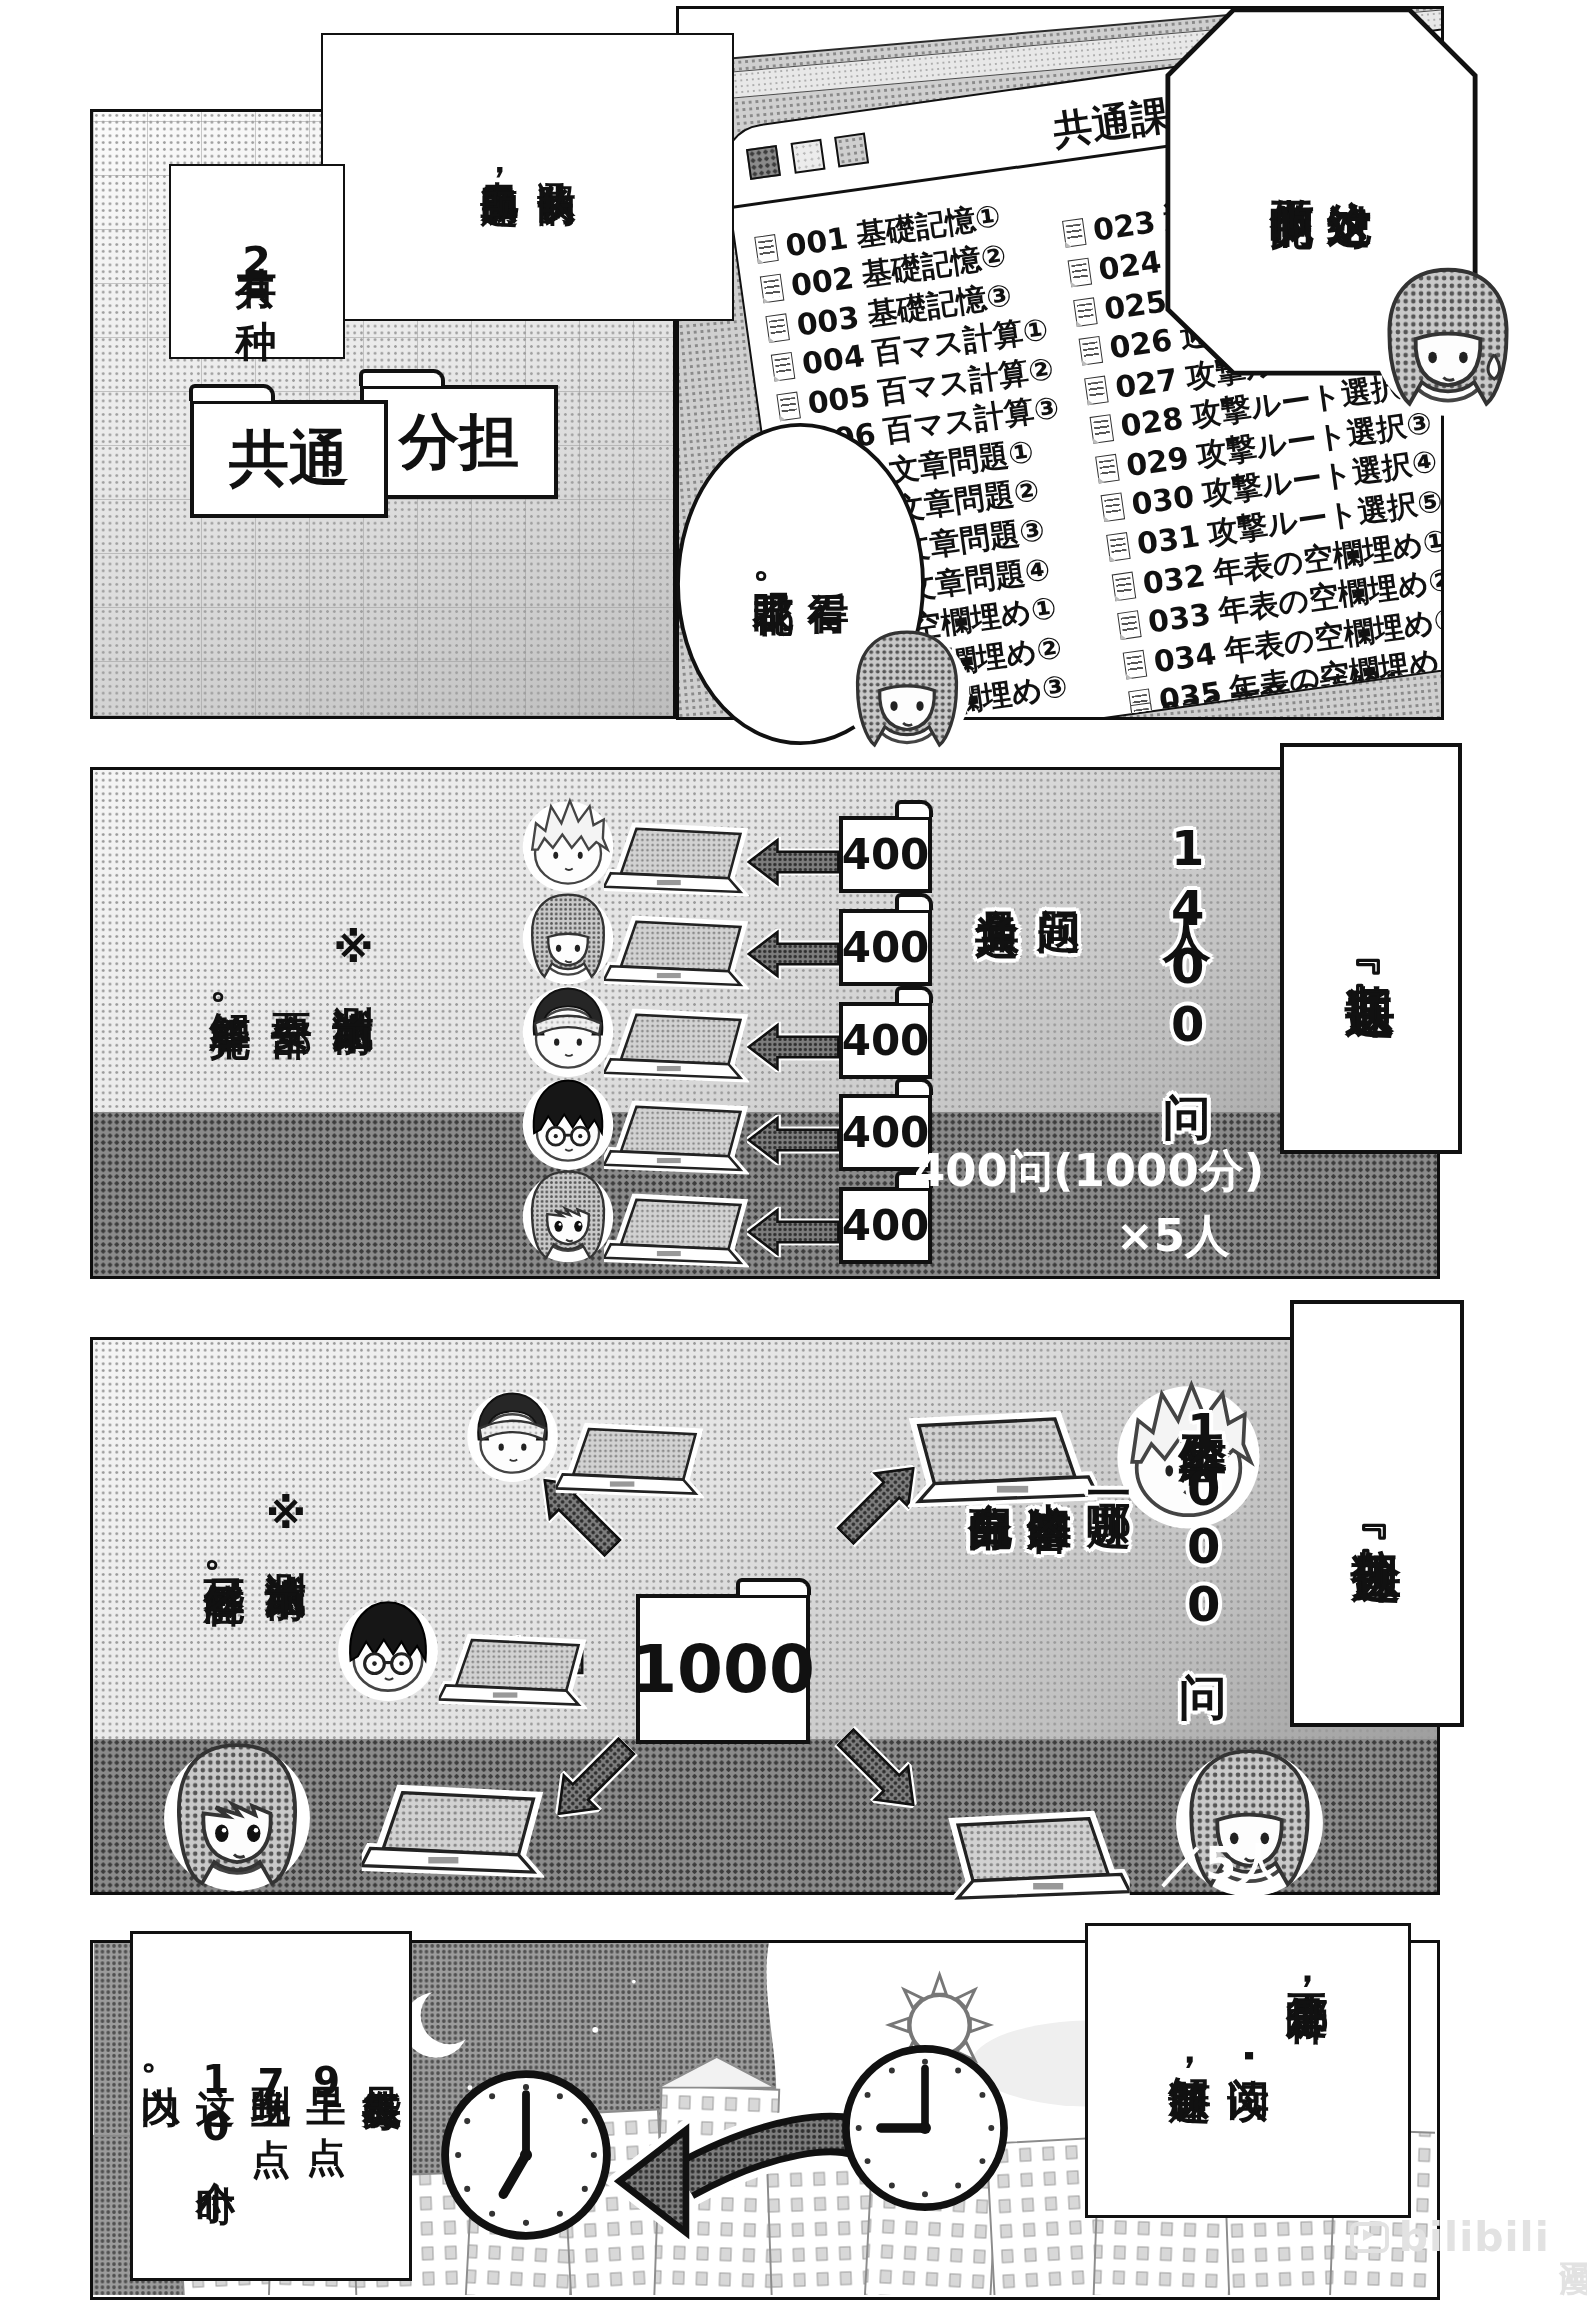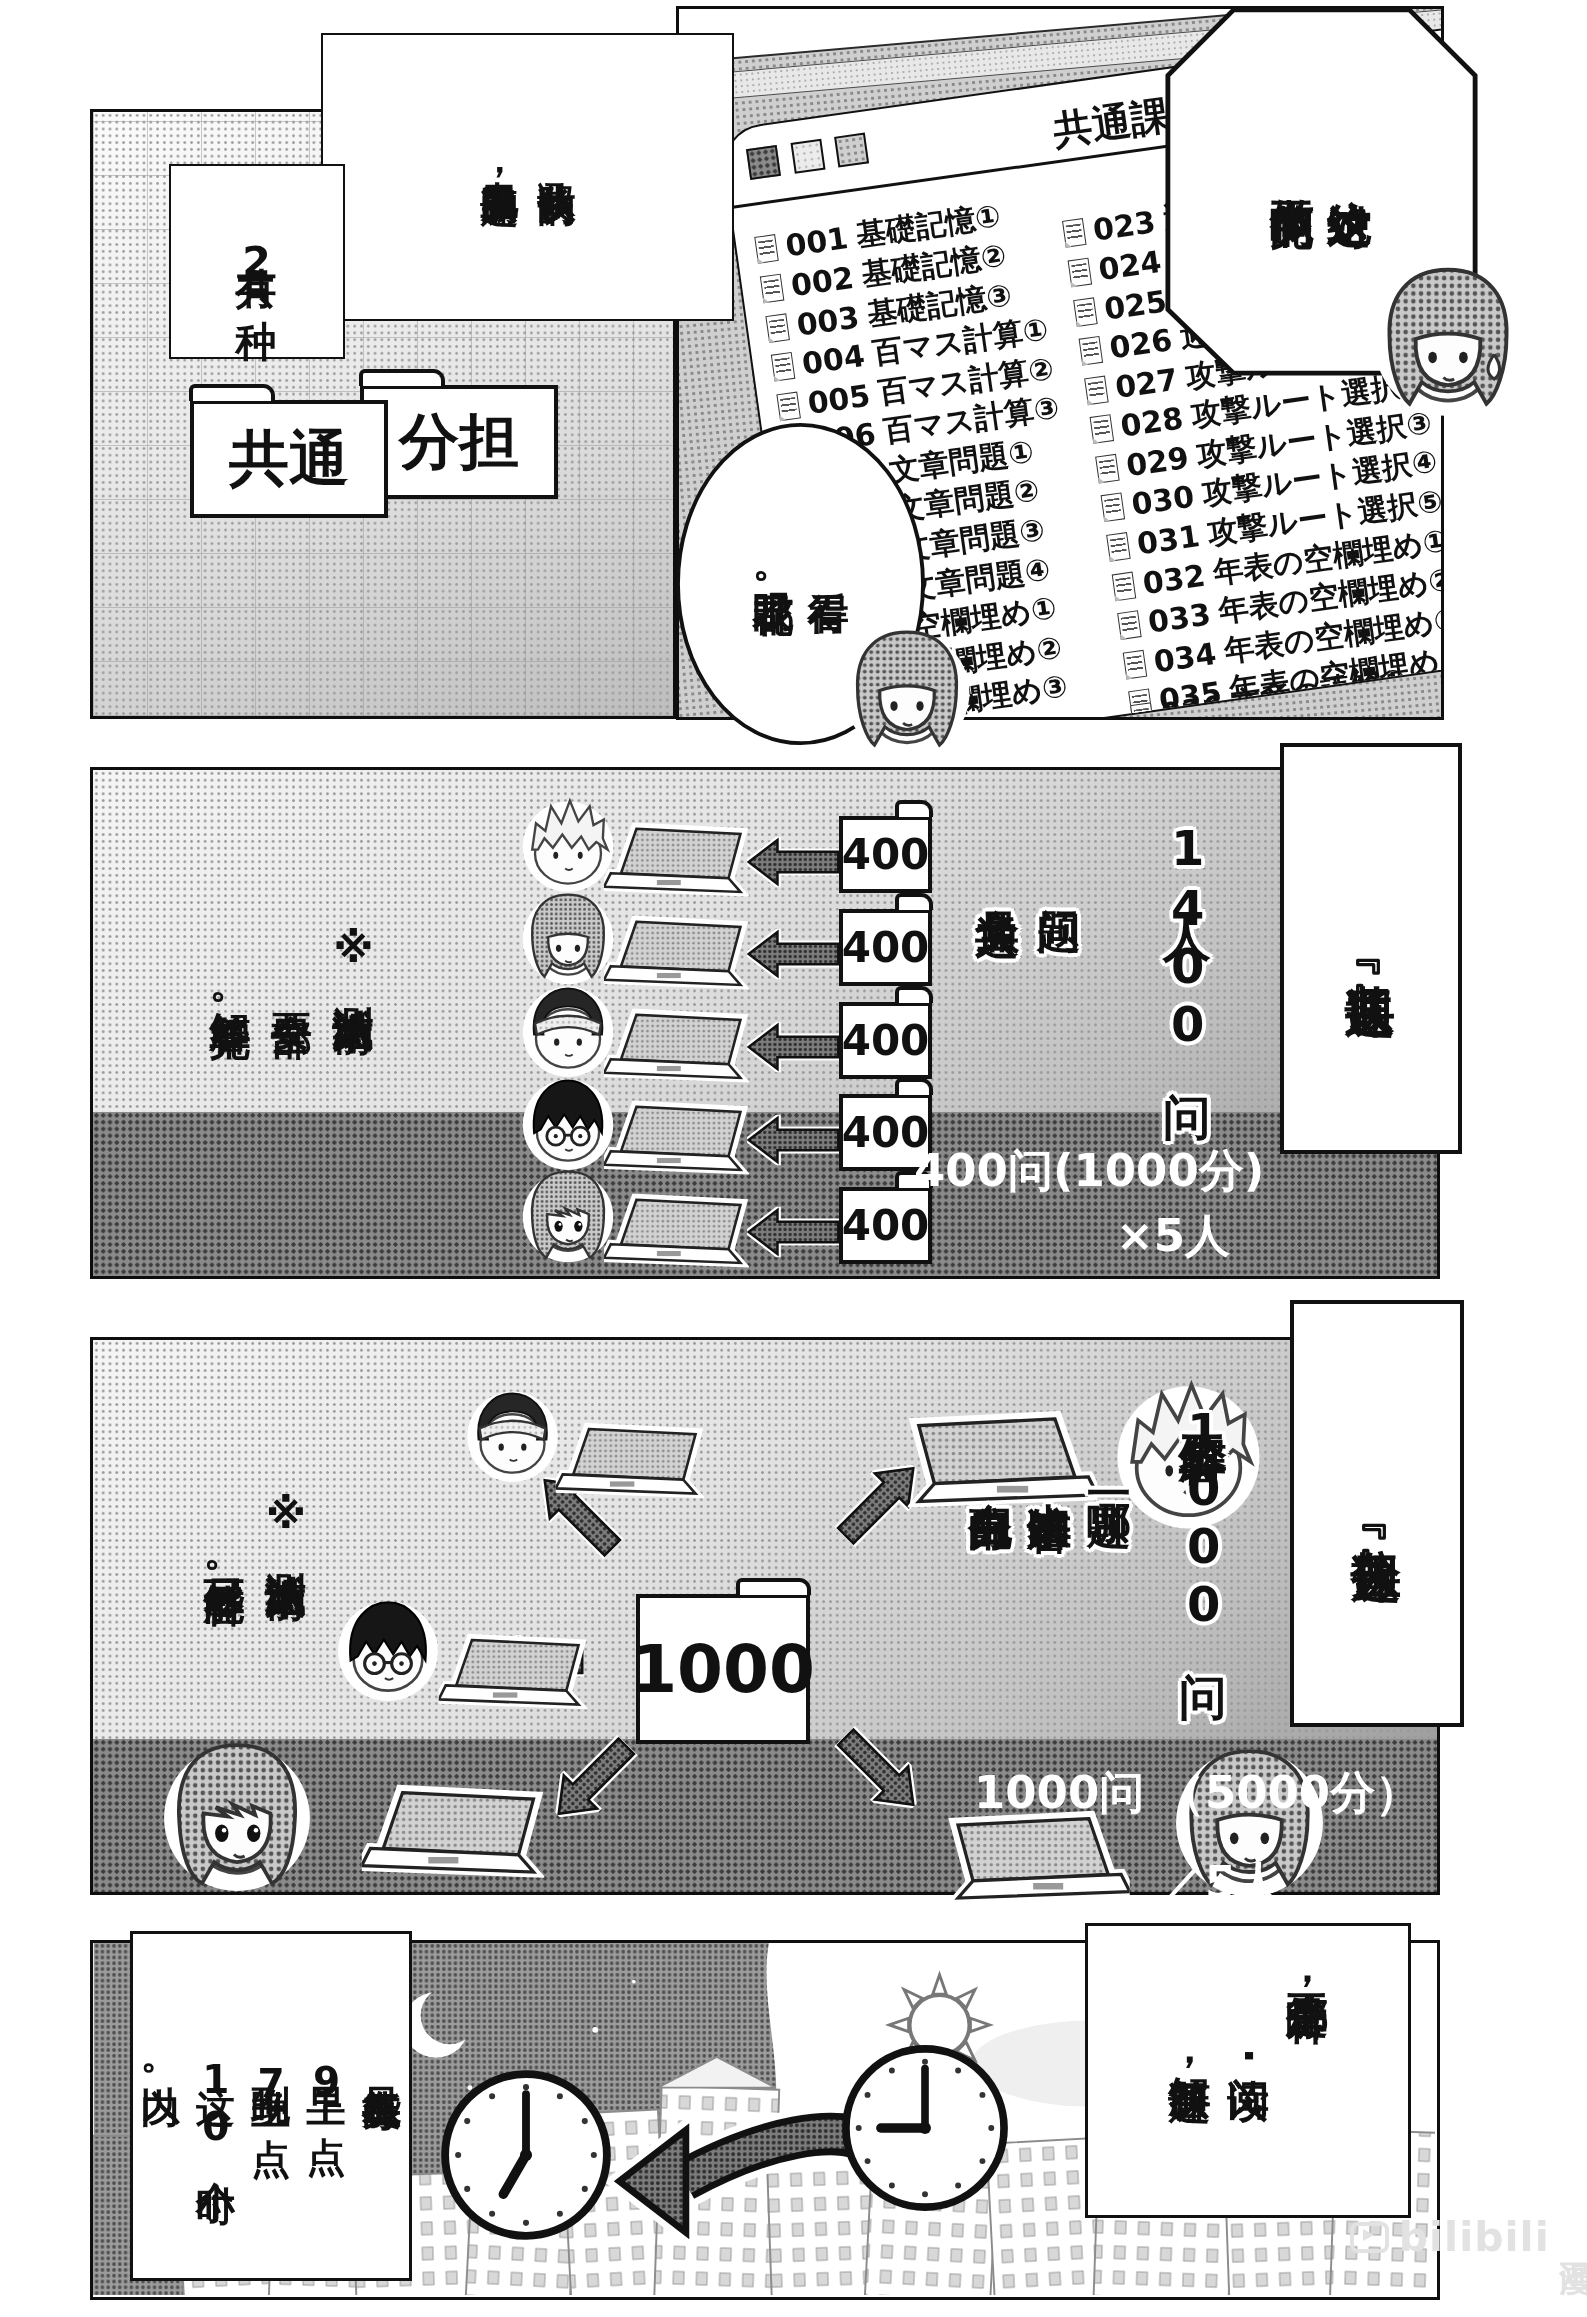--- a/index.html
+++ b/index.html
@@ -604,22 +604,21 @@
     </div>
     <div class="abs vtx outline-w" style="left:868px;top:128px;font-size:44px;line-height:1.35;">
       <span>哪一题</span>
       <span>由谁来解答</span>
       <span>自由分配</span>
     </div>
     <div class="abs vtx" style="left:100px;top:150px;font-size:41px;line-height:1.5;font-weight:600;">
       <span>※测试结束前</span>
       <span class="indent">尽可能解答。</span>
     </div>
-    <div class="band-t" style="left:881px;top:423px;font-size:45px;">1000问 （5000分）</div>
-    <div class="band-t" style="left:1067px;top:494px;font-size:45px;margin-top:19px;">／5人</div>
+    <div class="band-t" style="left:1067px;top:494px;font-size:45px;">／5人</div>
   </div>
   <div class="titlebox" style="left:1290px;top:1300px;width:174px;height:427px;">
     <div class="vtx" style="font-size:50px;">『分担课题』</div>
   </div>
 
   <div id="panel5" class="panel" style="left:90px;top:1940px;width:1350px;height:360px;overflow:hidden;background:#fff;">
     <svg width="1342" height="352" viewBox="0 0 1390 365">
 
       <rect x="0" y="0" width="1390" height="365" fill="#fff"></rect>
       <ellipse cx="1040" cy="125" rx="130" ry="45" fill="#efefef"></ellipse>

